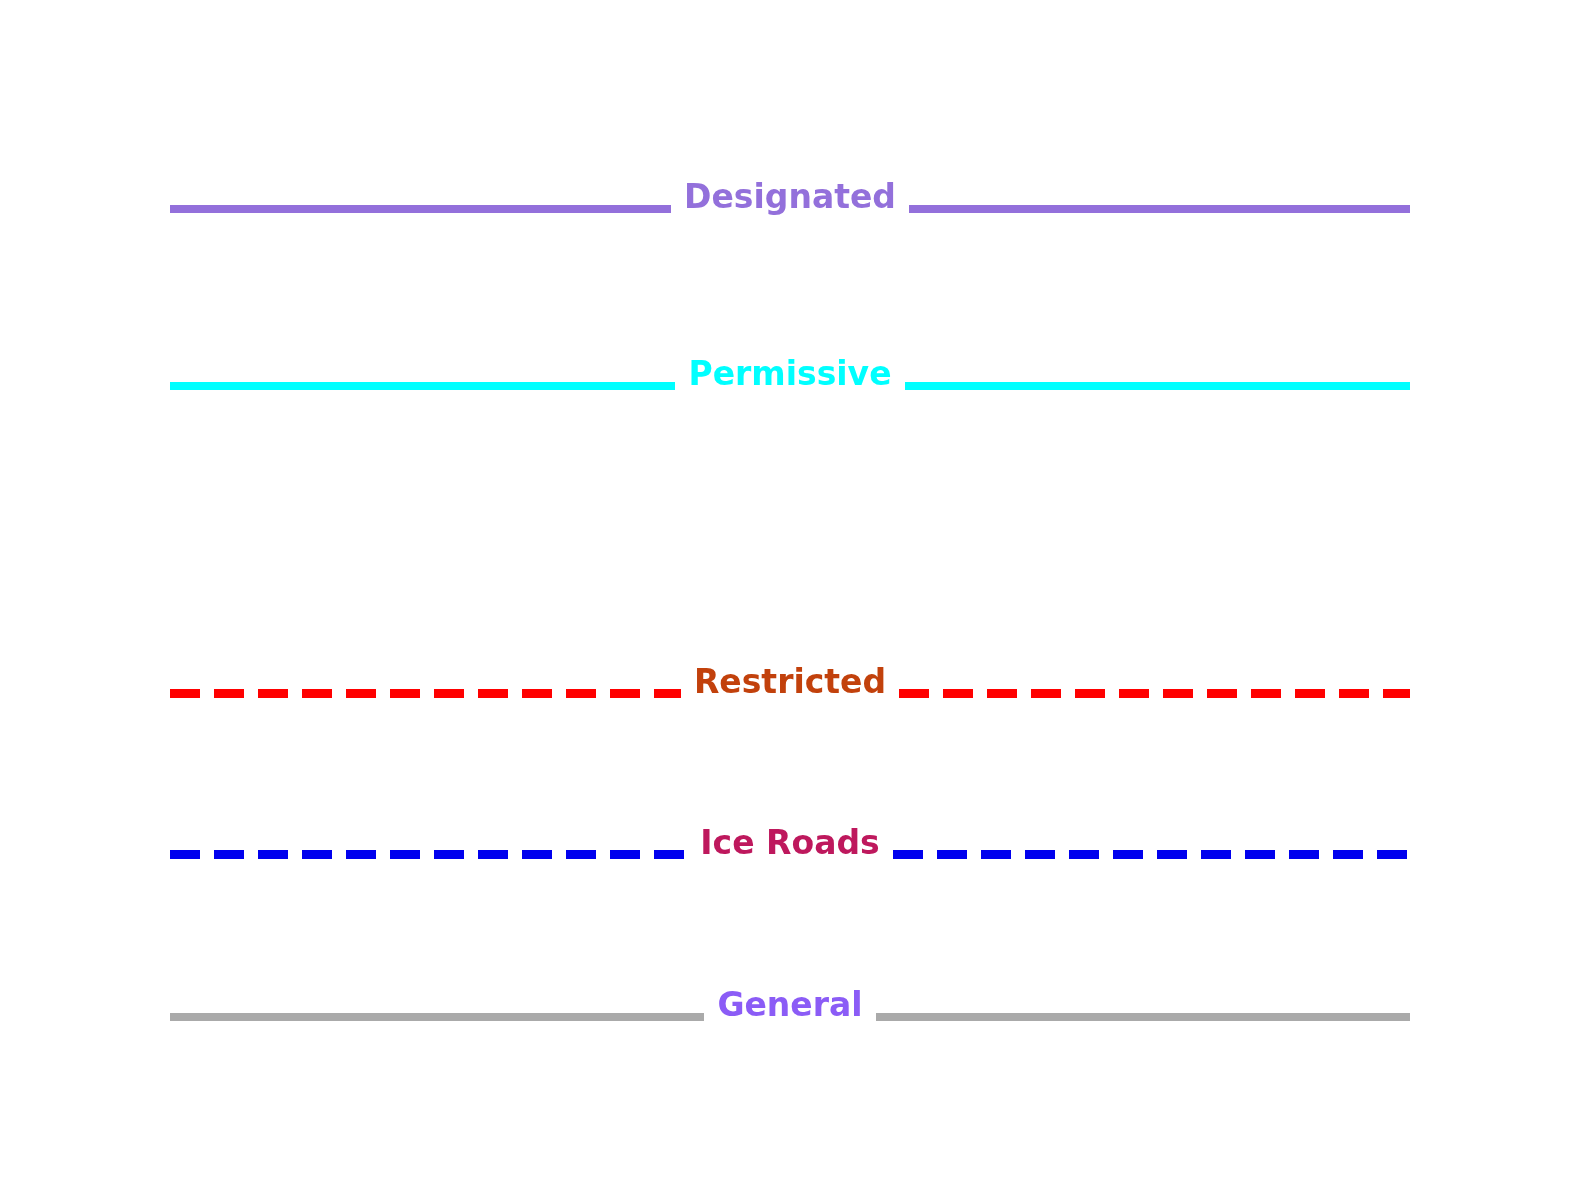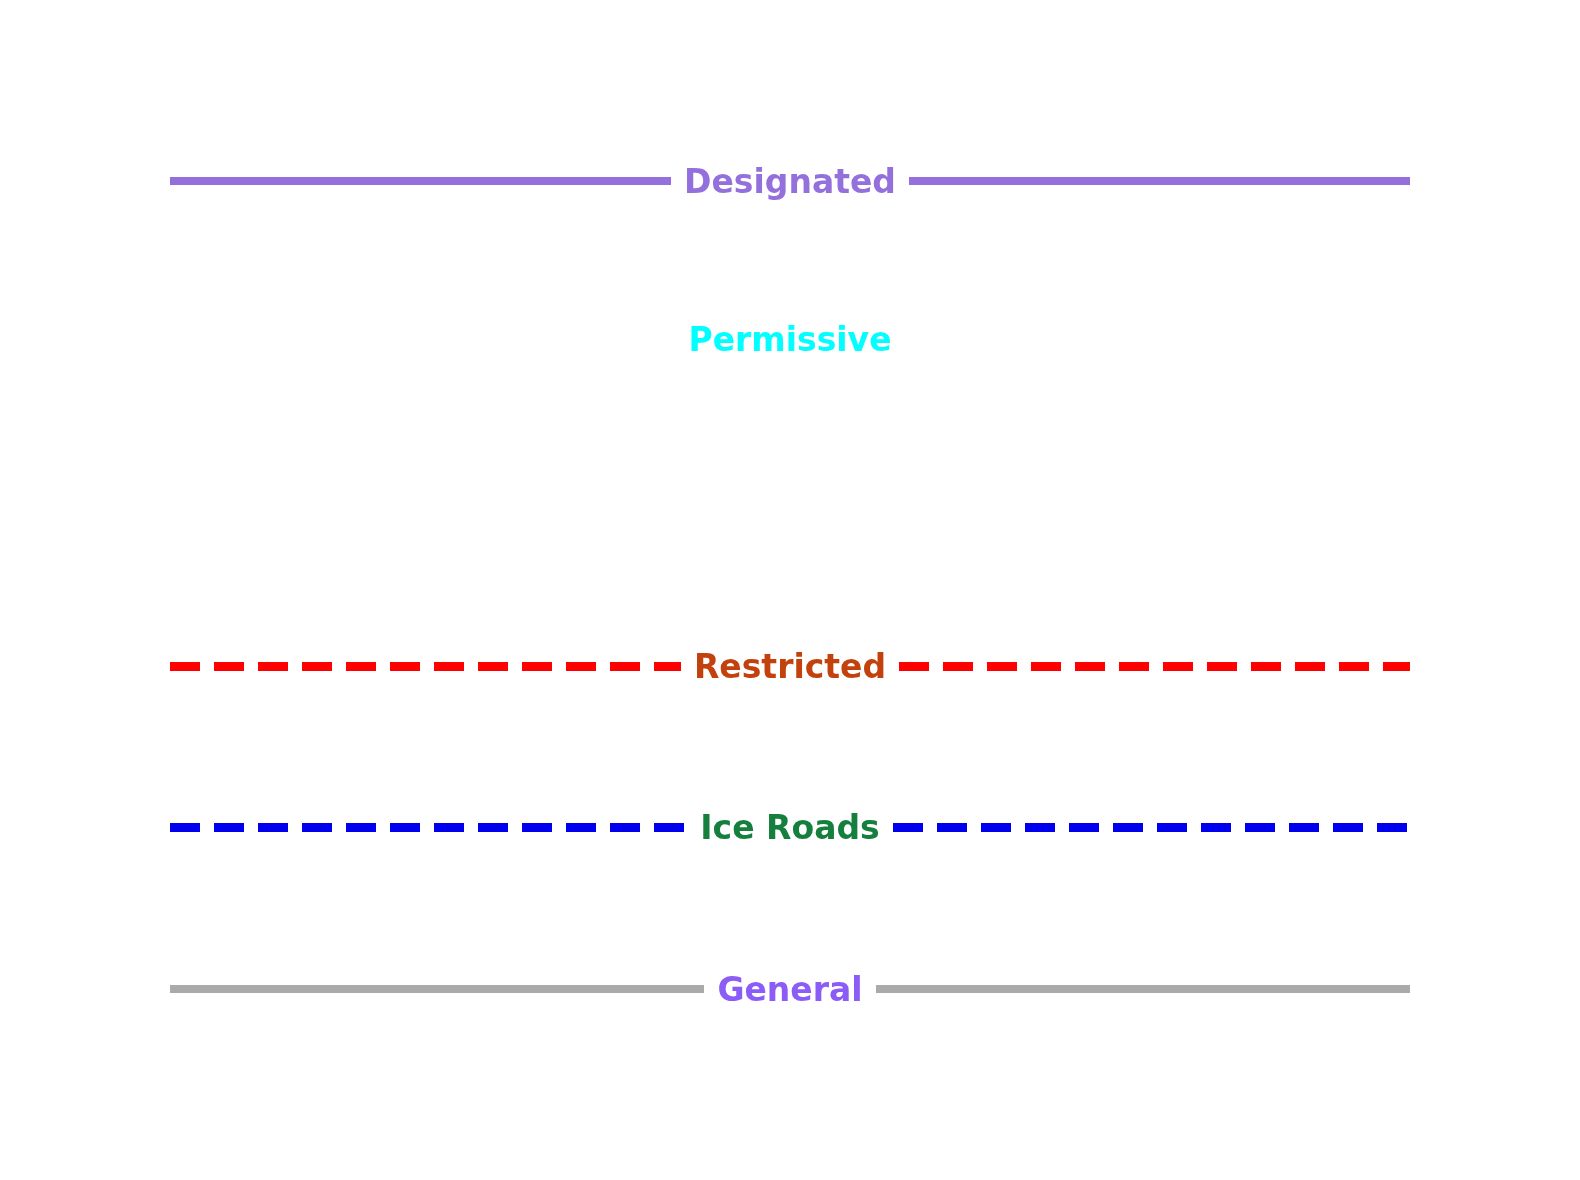--- a/index.html
+++ b/index.html
@@ -14,21 +14,21 @@
     background: #ffffff;
     overflow: hidden;
     font-family: "DejaVu Sans", "Liberation Sans", sans-serif;
   }
   .row {
     position: absolute;
     left: 170px;
     width: 1240px;
     height: 64px;
     display: flex;
-    align-items: center;
+    align-items: flex-end;
     flex-direction: row;
   }
   .seg {
     flex: 1 1 auto;
     height: 8px;
   }
   .lbl {
     flex: 0 0 auto;
     margin: 0 13px;
     font-size: 33px;
@@ -41,36 +41,36 @@
 <body>
 
 <div class="canvas">
 
   <div class="row" style="top:149px;">
     <div class="seg" style="height: 8px; background: rgb(147, 112, 219);"></div>
     <span class="lbl" style="color: rgb(147, 112, 219);">Designated</span>
     <div class="seg" style="height: 8px; background: rgb(147, 112, 219);"></div>
   </div>
 
-  <div class="row" style="top:307px;flex-direction:column;">
+  <div class="row" style="top:326px;">
     <div class="seg" style="height: 8px; background: rgb(0, 255, 255);"></div>
     <span class="lbl" style="color: rgb(0, 255, 255);">Permissive</span>
     <div class="seg" style="height: 8px; background: rgb(0, 255, 255);"></div>
   </div>
 
 
   <div class="row" style="top:634px;">
     <div class="seg" style="height: 9px; background: repeating-linear-gradient(to right, rgb(255, 0, 0) 0px, rgb(255, 0, 0) 30px, transparent 30px, transparent 44px);"></div>
     <span class="lbl" style="color: #c2410c;">Restricted</span>
     <div class="seg" style="height: 9px; background: repeating-linear-gradient(to right, rgb(255, 0, 0) 0px, rgb(255, 0, 0) 30px, transparent 30px, transparent 44px);"></div>
   </div>
 
   <div class="row" style="top:795px;">
     <div class="seg" style="height: 9px; background: repeating-linear-gradient(to right, rgb(0, 0, 238) 0px, rgb(0, 0, 238) 30px, transparent 30px, transparent 44px);"></div>
-    <span class="lbl" style="color: #15803d;">Ice Roads</span>
+    <span class="lbl" style="color: #be185d;">Ice Roads</span>
     <div class="seg" style="height: 9px; background: repeating-linear-gradient(to right, rgb(0, 0, 238) 0px, rgb(0, 0, 238) 30px, transparent 30px, transparent 44px);"></div>
   </div>
 
   <div class="row" style="top:957px;">
     <div class="seg" style="height: 8px; background: rgb(170, 170, 170);"></div>
     <span class="lbl" style="color: #8b5cf6;">General</span>
     <div class="seg" style="height: 8px; background: rgb(170, 170, 170);"></div>
   </div>
 
 </div>

